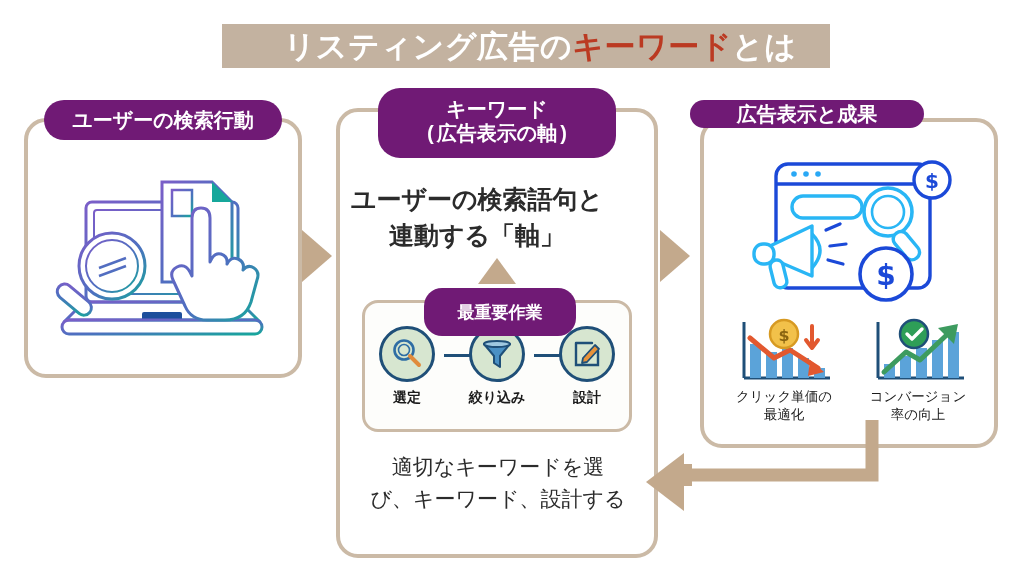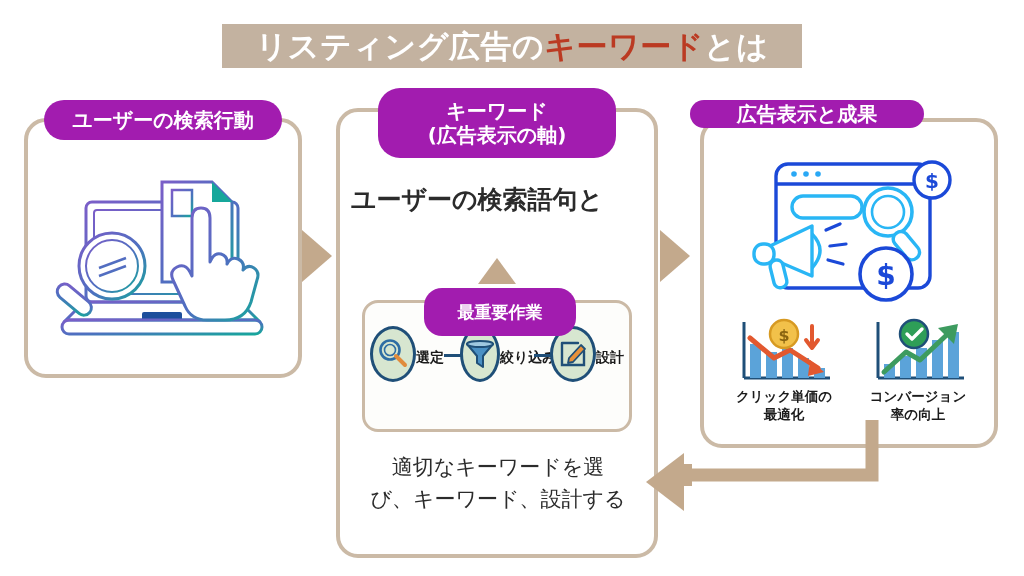--- a/index.html
+++ b/index.html
@@ -8,21 +8,21 @@
     background:#ffffff;
     font-family:"DejaVu Sans","Liberation Sans",sans-serif;
     overflow:hidden;position:relative;
   }
   .stage{position:absolute;inset:0;}
 
   
   .title-band{
     position:absolute;left:222px;top:24px;width:580px;height:44px;
     background:#c3b2a0;
-    display:flex;align-items:center;justify-content:center;
+    display:flex;align-items:center;justify-content:center;padding-left:28px;
   }
   .title-text{
     font-size:31px;font-weight:bold;color:#ffffff;
     letter-spacing:.5px;white-space:nowrap;line-height:1;
   }
   .title-text .accent{color:#bb3a22;}
 
   
   .card{
     position:absolute;
@@ -31,26 +31,27 @@
     background:#ffffff;
     box-sizing:border-box;
   }
   #card-left{left:24px;top:118px;width:278px;height:260px;}
   #card-center{left:336px;top:108px;width:322px;height:450px;}
   #card-right{left:700px;top:118px;width:298px;height:330px;}
 
   
   .pill{
     position:absolute;
-    background:#a21caf;
+    background:#701a75;
     border-radius:26px;
     display:flex;align-items:center;justify-content:center;
     color:#ffffff;font-weight:bold;
     box-sizing:border-box;
     z-index:6;
+    font-family:Liberation Mono, monospace;
   }
   #pill-left{left:44px;top:100px;width:238px;height:40px;font-size:20px;}
   #pill-center{left:378px;top:88px;width:238px;height:70px;font-size:20px;
                flex-direction:column;line-height:1.22;border-radius:22px;}
   #pill-right{left:690px;top:100px;width:234px;height:28px;font-size:20px;}
   .pill span{display:block;}
 
   
   .tri-arrow{
     position:absolute;width:0;height:0;
@@ -86,21 +87,21 @@
     background:#fdfdfb;box-sizing:border-box;
   }
   #pill-task{
     left:424px;top:288px;width:152px;height:48px;font-size:17px;border-radius:18px;
   }
 
   .steps{
     position:absolute;left:370px;top:326px;width:254px;height:100px;
     display:flex;align-items:flex-start;justify-content:space-between;
   }
-  .step{width:74px;display:flex;flex-direction:row;align-items:center;}
+  .step{width:74px;display:flex;flex-direction:column;align-items:center;}
   .step-circle{
     width:56px;height:56px;border-radius:50%;
     background:#d7e6d0;border:3px solid #1f4f78;
     box-sizing:border-box;
     display:flex;align-items:center;justify-content:center;
     position:relative;z-index:3;
   }
   .step-label{
     margin-top:7px;font-size:14px;font-weight:bold;color:#1b1b1b;
     white-space:nowrap;
@@ -118,21 +119,21 @@
   }
   .center-foot span{display:block;}
 
   
   .kpi-row{
     position:absolute;left:726px;top:318px;width:250px;
     display:flex;justify-content:space-between;
   }
   .kpi{width:116px;display:flex;flex-direction:column;align-items:center;}
   .kpi-label{
-    margin-top:4px;font-size:13.5px;font-weight:bold;color:#1b1b1b;
+    margin-top:4px;font-size:13.5px;font-weight:normal;color:#1b1b1b;
     text-align:center;line-height:1.3;
   }
   .kpi-label span{display:block;}
 
   .illus{position:absolute;}
   #illus-left{left:44px;top:160px;}
   #illus-right{left:742px;top:158px;}
 </style>
 </head>
 <body>
@@ -207,20 +208,21 @@
     <line x1="55" y1="116" x2="82" y2="106" stroke="url(#gradLeft)" stroke-width="2.5"></line>
     <rect x="10" y="132" width="40" height="15" rx="7.5" transform="rotate(40 30 140)" fill="#fff" stroke="url(#gradLeft)" stroke-width="3"></rect>
 
     <path d="M148 58 q0-10 9-10 q9 0 9 10 l0 44 q4-10 11-8 q7 2 6 10
              q4-8 11-5 q7 3 5 11 q5-6 11-2 q6 4 3 12 l-6 22 q-6 18-26 18
              l-18 0 q-16 0-22-14 l-12-26 q-4-9 4-13 q8-4 13 5 l2 4 Z" fill="#fff" stroke="url(#gradLeft)" stroke-width="3" stroke-linejoin="round"></path>
   </svg>
 
   <div class="center-lead">
     <span>ユーザーの検索語句と</span>
+    <span>連動する「軸」</span>
   </div>
   <div class="lead-caret"></div>
 
   <div class="inner-panel"></div>
   <div class="pill" id="pill-task">
     <span>最重要作業</span>
   </div>
 
   <div class="step-connector" id="conn-1"></div>
   <div class="step-connector" id="conn-2"></div>

